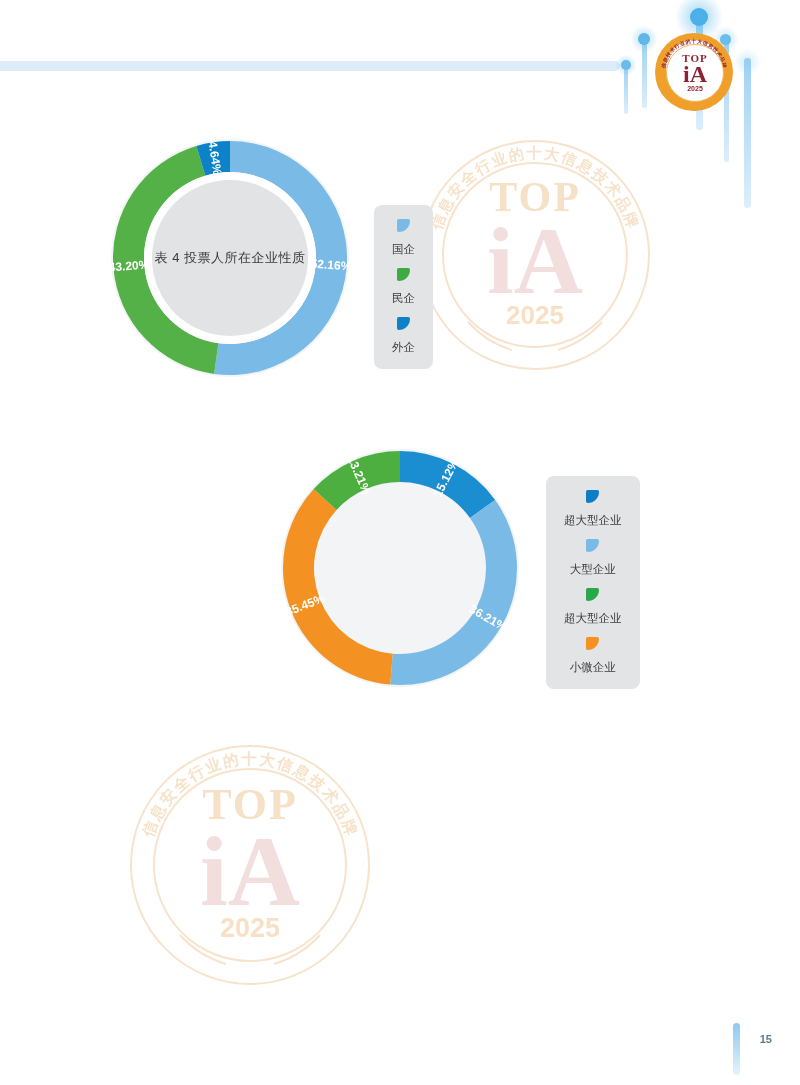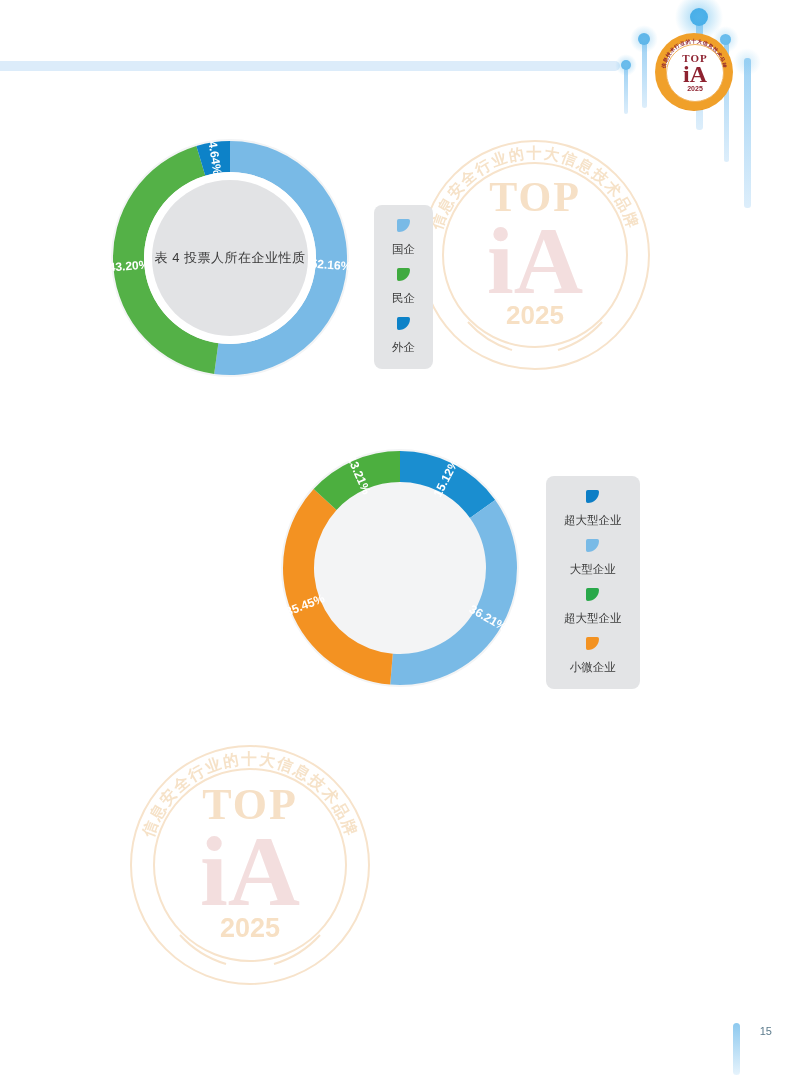--- a/index.html
+++ b/index.html
@@ -78,21 +78,21 @@
     border-radius:2px 2px 13px 2px;
   }
   .legend-label{font-size:11.5px;color:#3a3a3a;white-space:nowrap;}
 
   
   .footer-bar{
     position:absolute;right:60px;bottom:10px;width:7px;height:52px;border-radius:4px;
     background:linear-gradient(to bottom,#8dc9ef,#e6f3fc);
   }
   .page-num{
-    position:absolute;right:28px;bottom:48px;font-size:11px;color:#5c7b8c;
+    position:absolute;right:28px;bottom:40px;font-size:11px;color:#5c7b8c;font-weight:bold;
   }
 </style>
 </head>
 <body>
 
 <div class="page">
 
   <div class="header-bar"></div>
 
   <div class="antenna" style="left:624px;top:68px;height:46px;width:4px;"></div>

